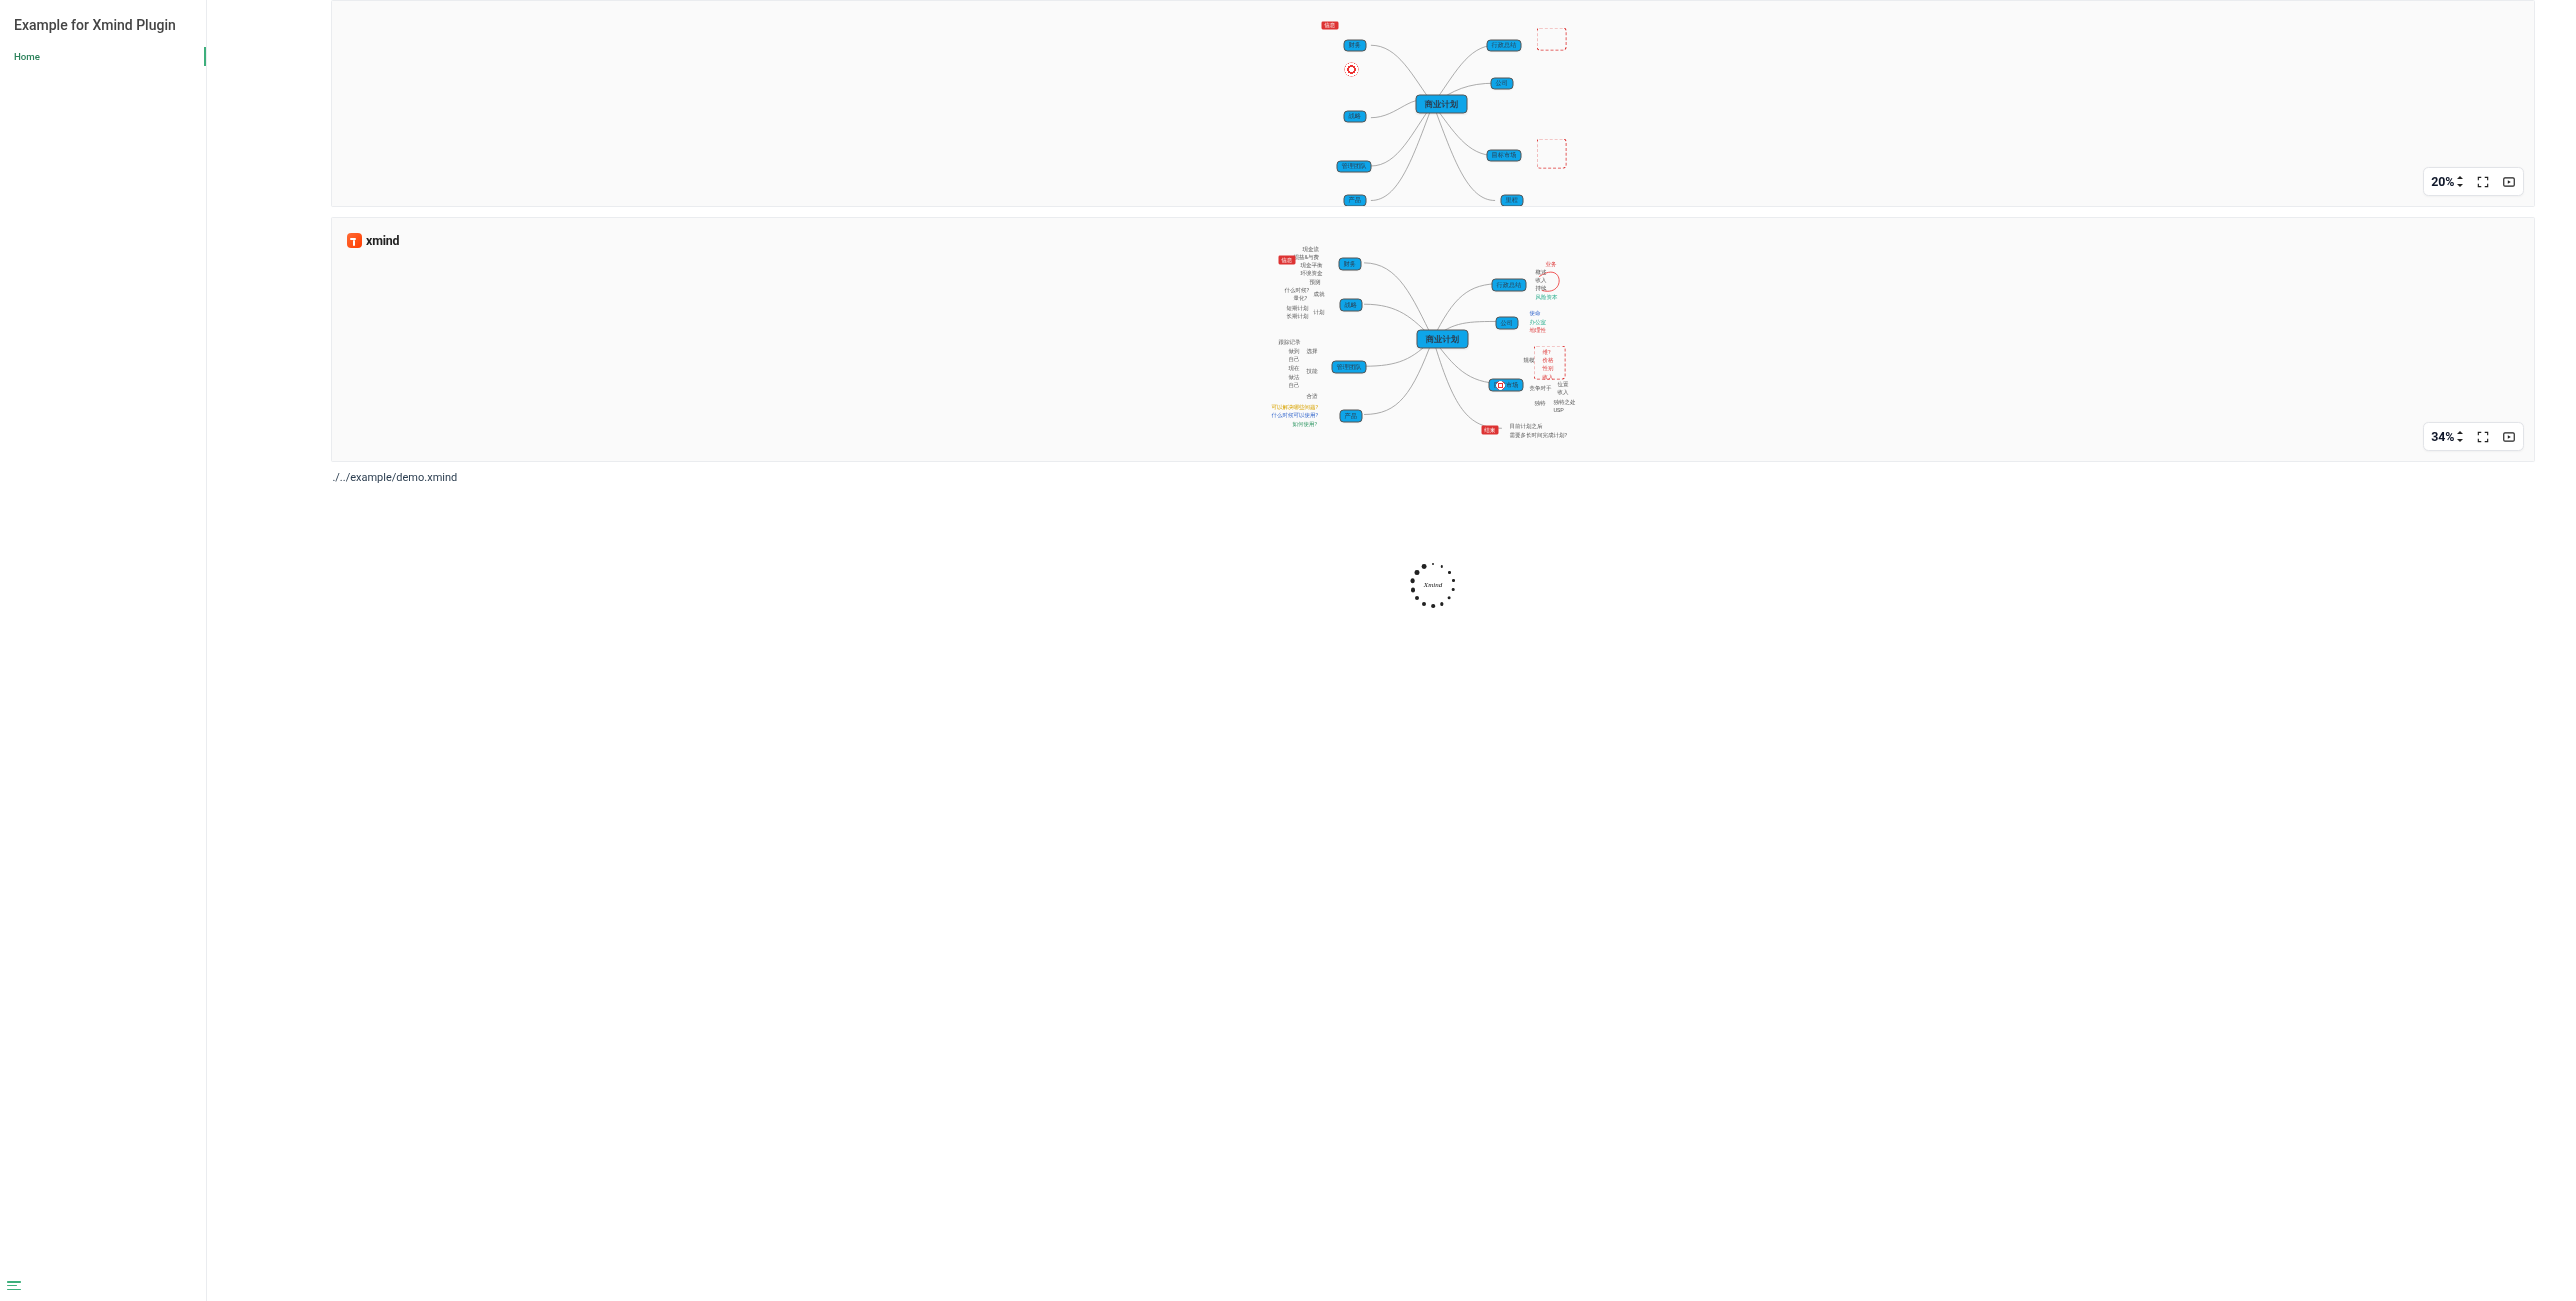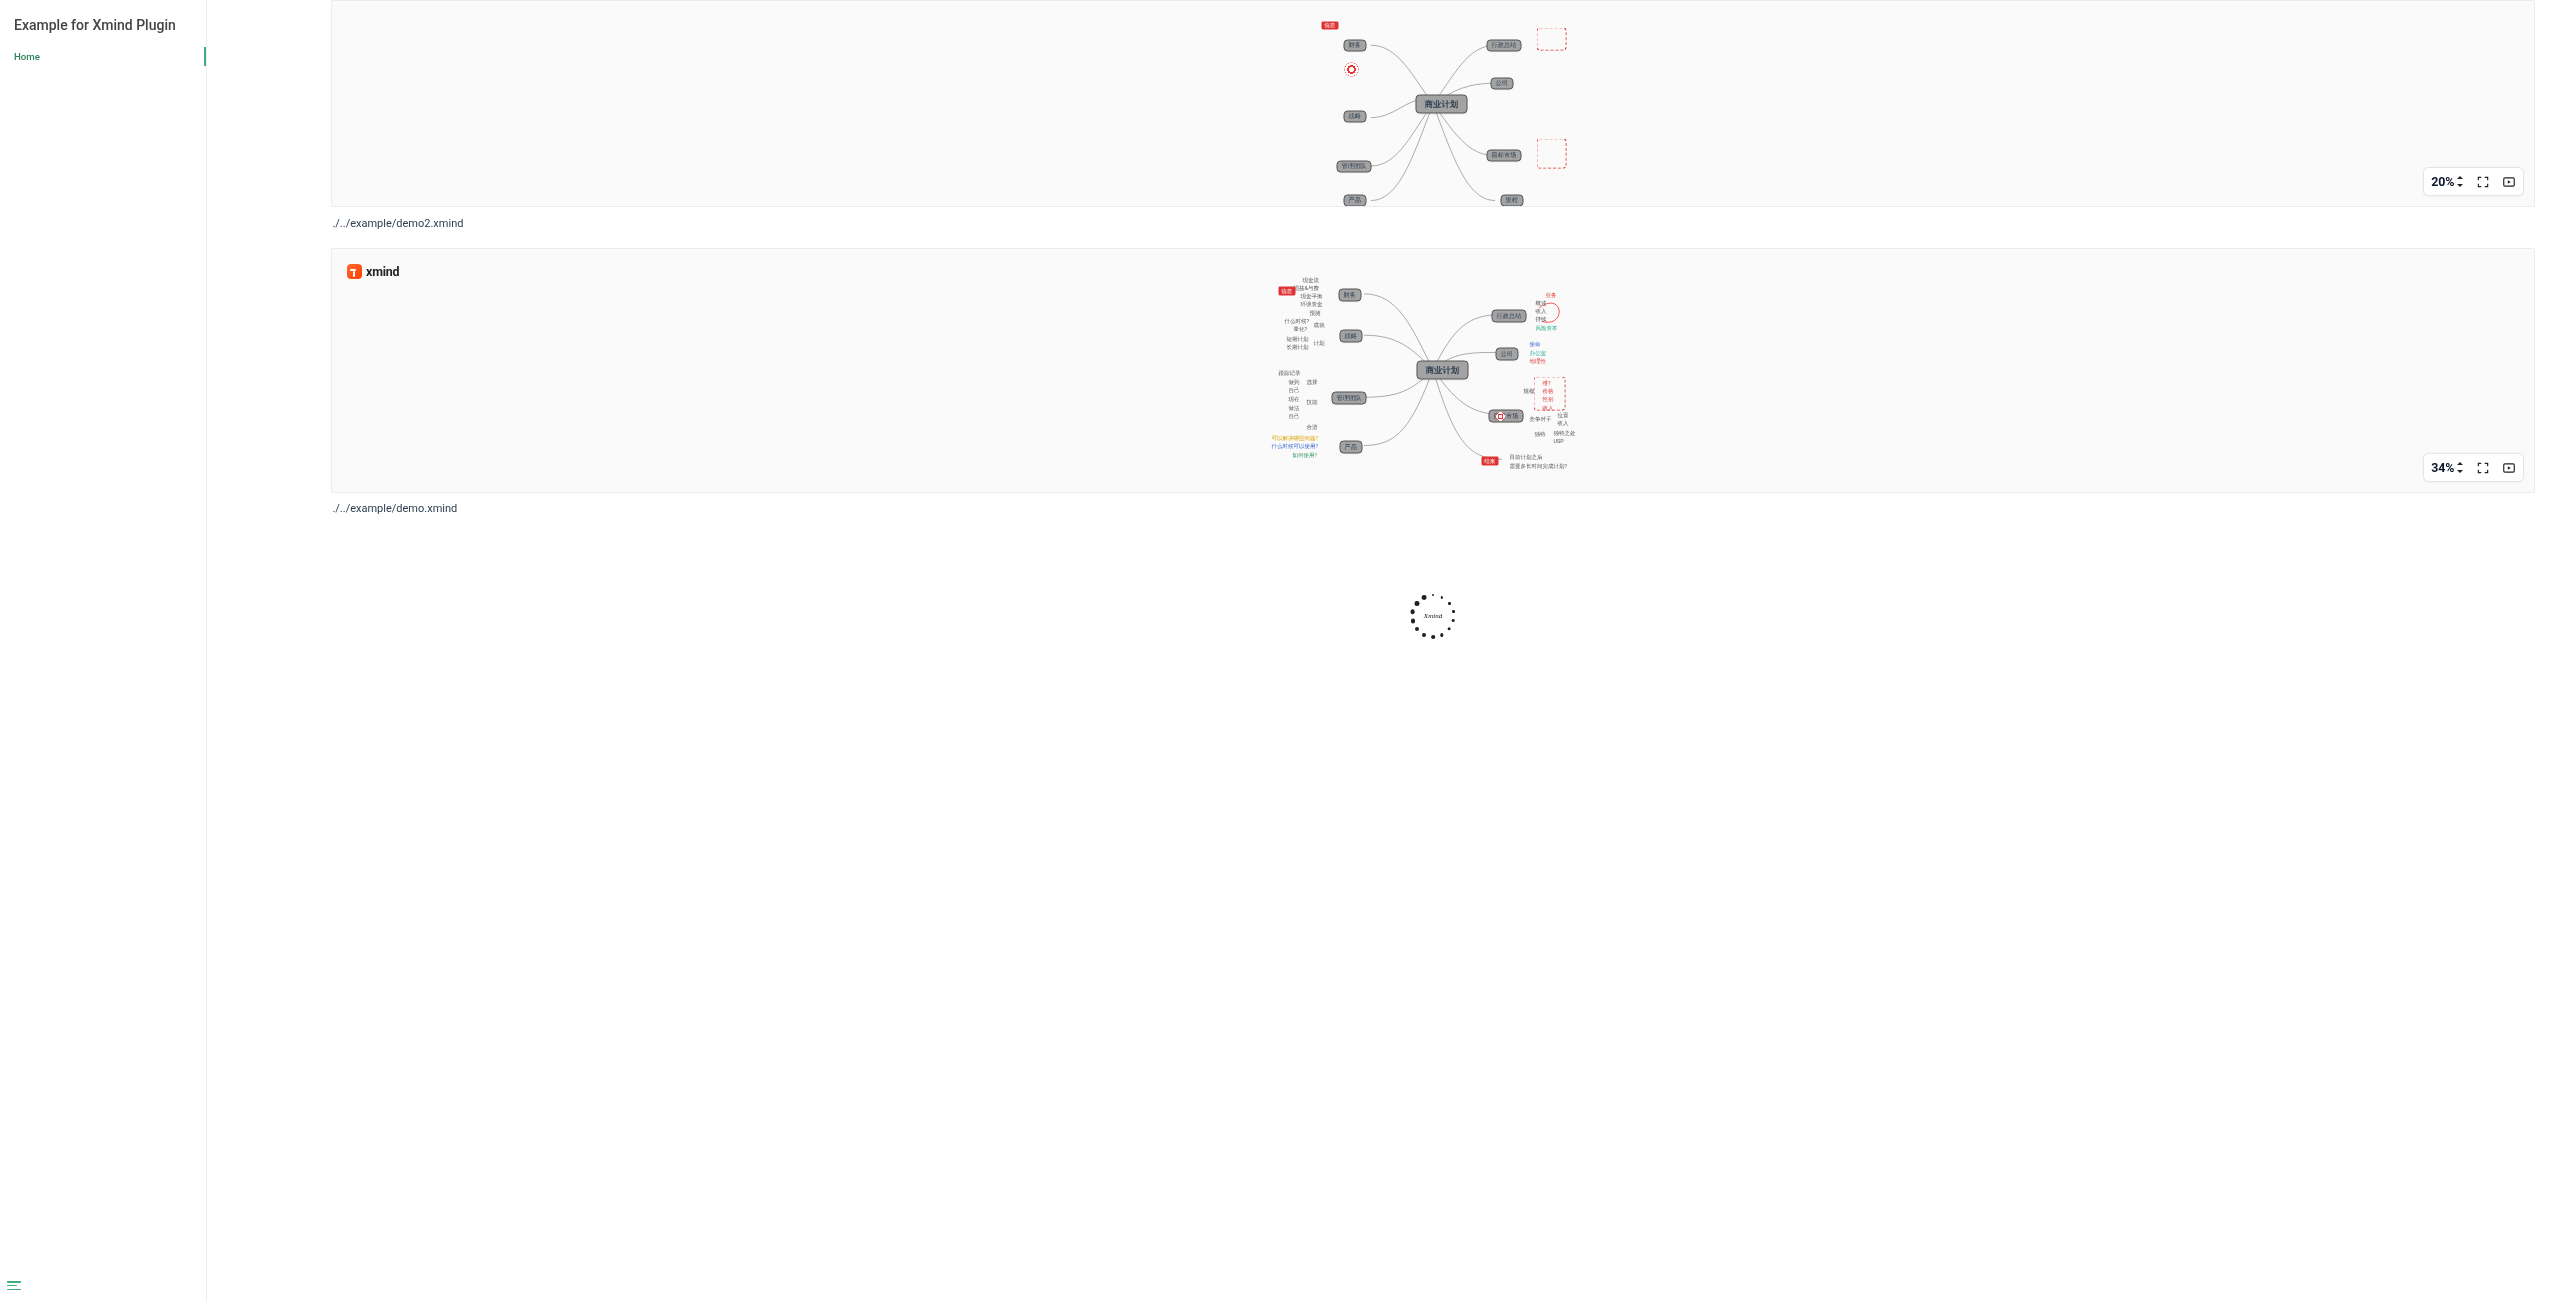--- a/index.html
+++ b/index.html
@@ -135,21 +135,21 @@
       font-size: 11px;
       color: #2c3e50;
       margin: 0 0 18px 1.4px;
     }
 
     
     .mind {
       position: absolute; left:50%; top:50%; transform: translate(-50%,-50%);
     }
     .node {
-      position:absolute; background:#a3a3a3; border:1px solid #555; border-radius:4.1px;
+      position:absolute; background:#0ea5e9; border:1px solid #555; border-radius:4.1px;
       display:flex; align-items:center; justify-content:center;
       white-space:nowrap;
       box-shadow:0 0.7px 1.4px rgba(0,0,0,.05);
     }
     .node.small { font-size:6.2px; padding:1.4px 4.1px; height:12.4px; }
     .node.root { font-size:8.3px; padding:4.1px 8.3px; height:19.3px; font-weight:600; }
     .leaf { position:absolute; font-size:5.5px; color:#555; white-space:nowrap; }
     .tag { position:absolute; font-size:5.5px; color:#fff; background:#d33; padding:0.7px 2.8px; border-radius:1.4px; }
     .dashed { border:0.9px dashed #d33; border-radius:3.4px; }
     .target-icon {
@@ -237,21 +237,20 @@
             </svg>
         </div>
         <div class="tb-btn">
           <svg viewBox="0 0 24 24">
               <rect x="3" y="5" width="18" height="14" rx="2"></rect>
               <path d="M10 9l5 3-5 3z" fill="#222" stroke="none"></path>
             </svg>
         </div>
       </div>
     </div>
-    <p class="caption">./../example/demo2.xmind</p>
 
     <div class="xmind-panel panel-b">
       <div class="brand-badge">
         <span class="brand-icon"></span>
         <span class="brand-text">xmind</span>
       </div>
       <div class="panel-body">
         <div class="mind" style="width:579px;height:235px;">
           <svg viewBox="0 0 840 340" style="position:absolute;inset:0;">
             <g stroke="#999" stroke-width="1.2" fill="none">

